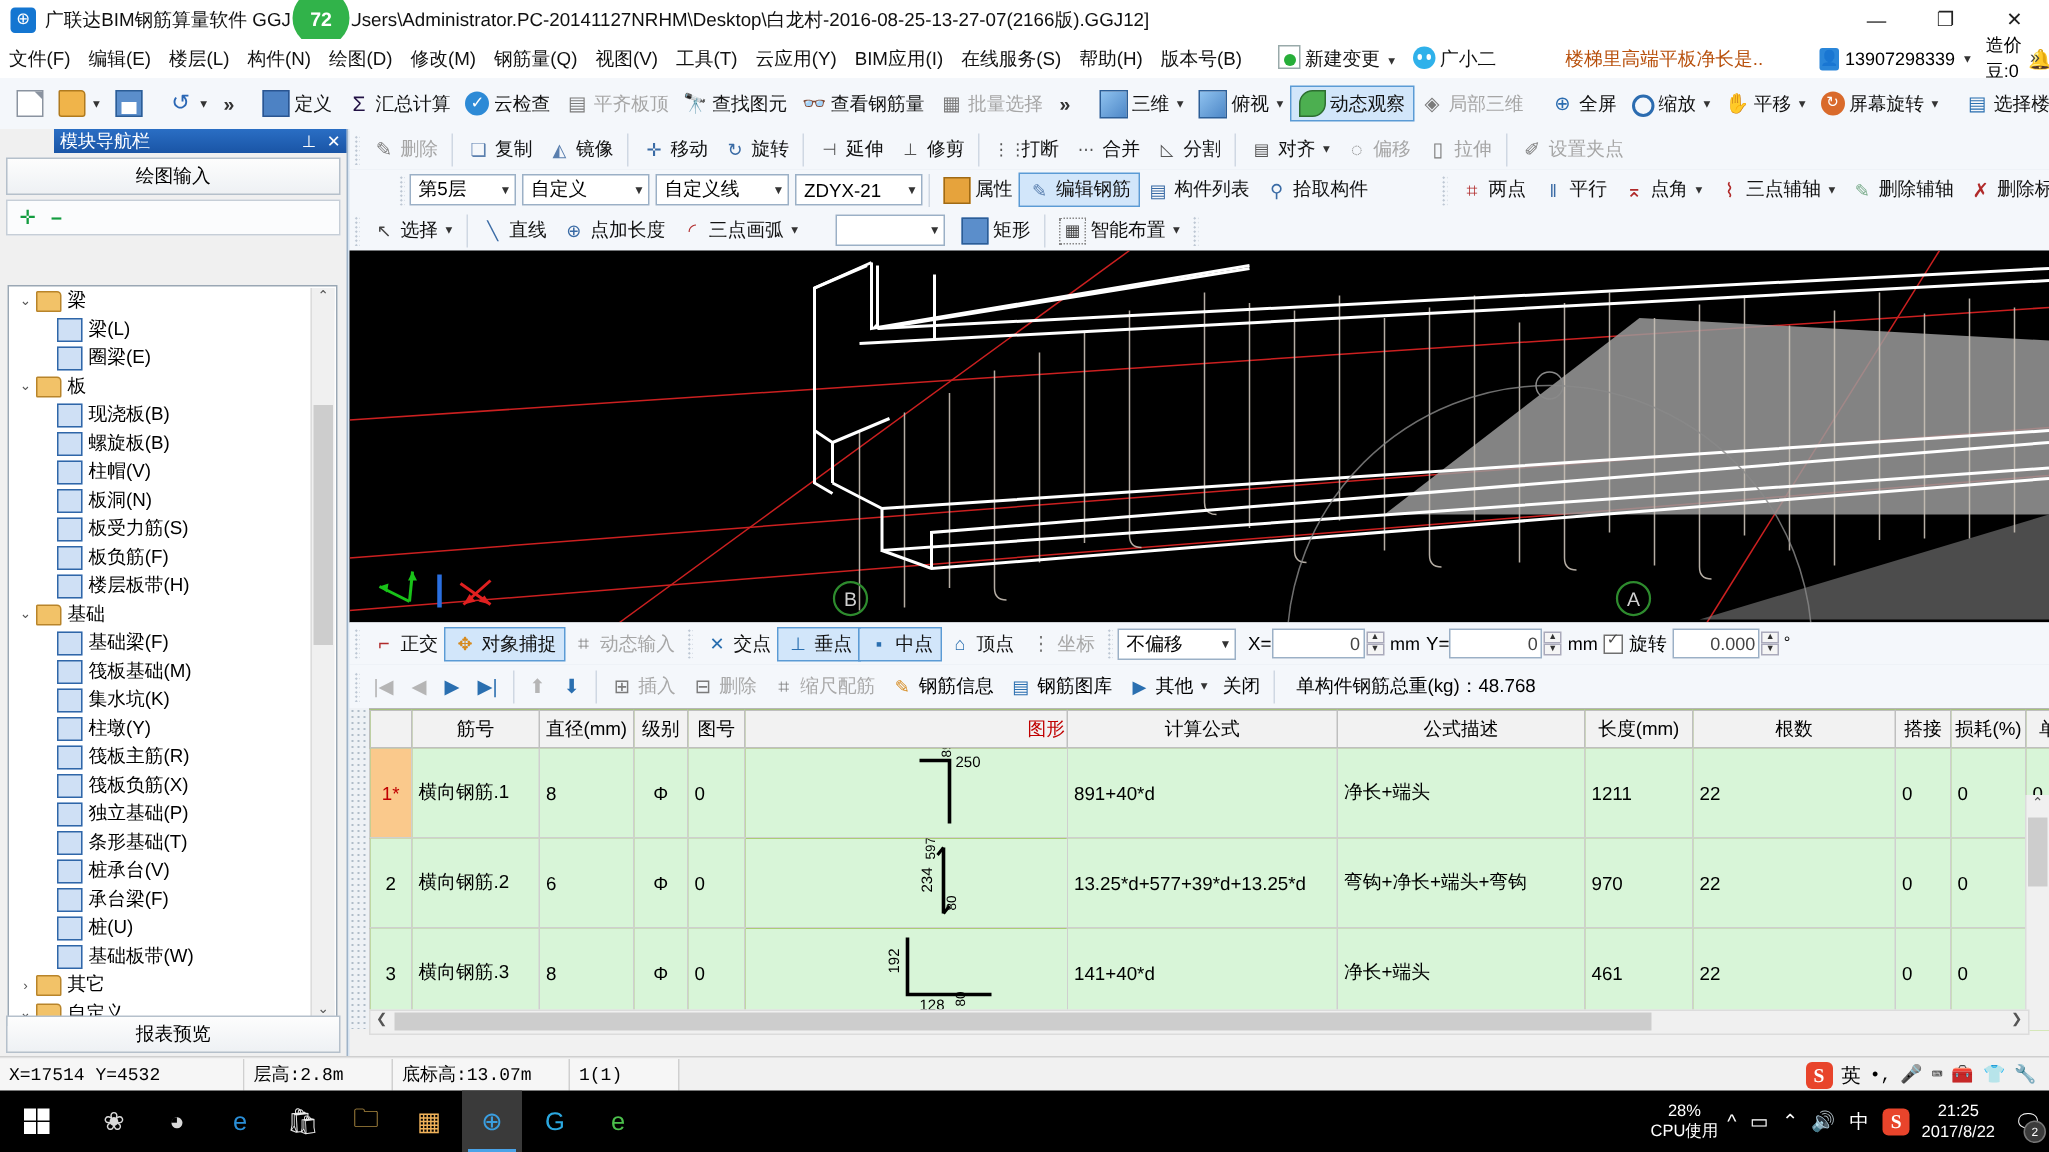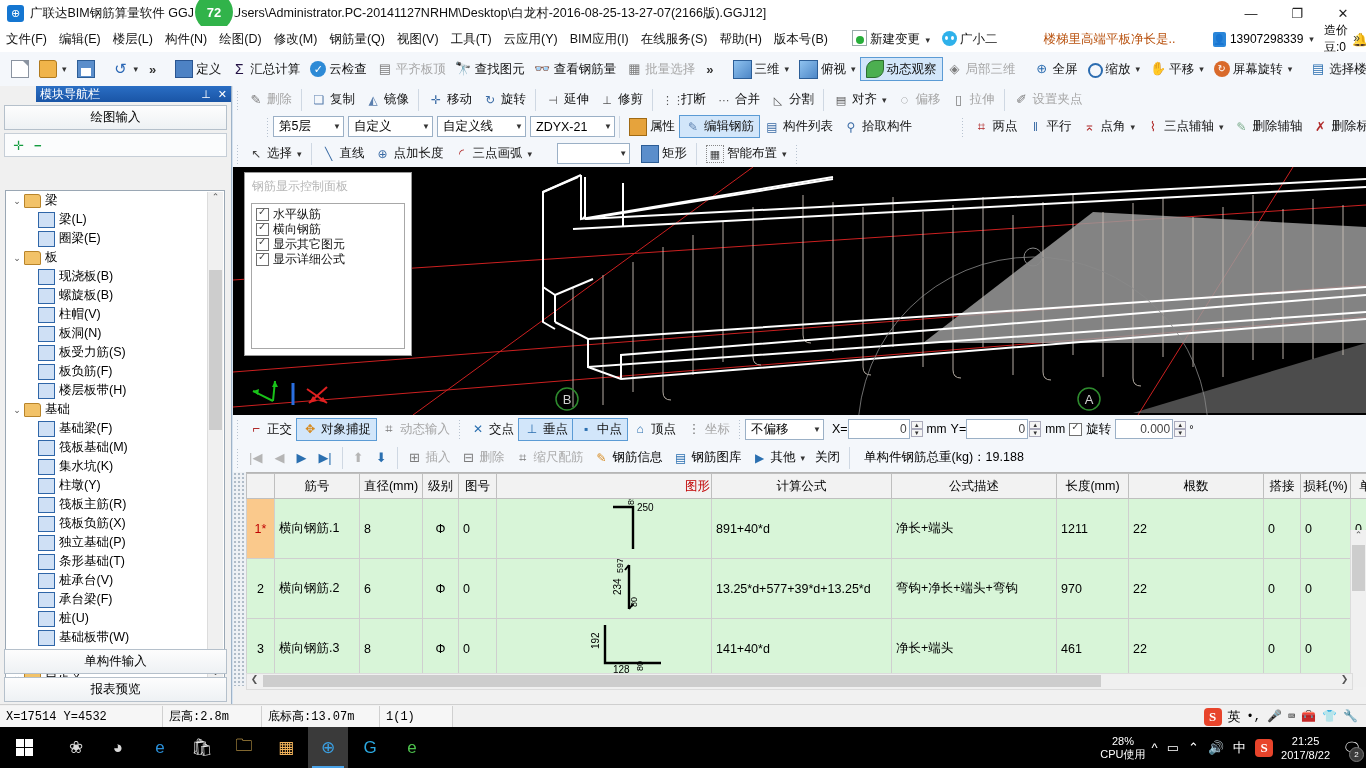--- a/index.html
+++ b/index.html
@@ -638,21 +638,20 @@
 
       </div>
       <div class="tscroll">
         <div class="ar" style="top:0">⌃</div>
         <div class="thumb"></div>
         <div class="ar" style="bottom:0">⌄</div>
       </div>
     </div>
 
     <div class="lp-bottom">
-      <div class="lp-btn">单构件输入</div>
       <div class="lp-btn">报表预览</div>
     </div>
   </div>
 
   <div class="viewport">
     <svg width="1133" height="248" style="position:absolute;left:0;top:0">
 
       <g stroke="#cc2020" stroke-width="1" fill="none">
         <line x1="0" y1="240" x2="1133" y2="150"></line>
         <line x1="0" y1="205" x2="1133" y2="118"></line>
@@ -715,41 +714,20 @@
       <circle cx="800" cy="440" r="9" stroke="#8a8a8a" stroke-width="1" fill="none"></circle>
       <circle cx="625" cy="265" r="9" stroke="#8a8a8a" stroke-width="1" fill="none"></circle>
       <circle cx="975" cy="265" r="9" stroke="#8a8a8a" stroke-width="1" fill="none"></circle>
 
       <circle cx="334" cy="232" r="11" stroke="#2e8b2e" stroke-width="1.5" fill="none"></circle>
       <text x="334" y="237" font-size="13" fill="#d0d0d0" text-anchor="middle" font-family="Liberation Sans, sans-serif">B</text>
       <circle cx="856" cy="232" r="11" stroke="#2e8b2e" stroke-width="1.5" fill="none"></circle>
       <text x="856" y="237" font-size="13" fill="#d0d0d0" text-anchor="middle" font-family="Liberation Sans, sans-serif">A</text>
     </svg>
 
-    <div class="vpanel">
-      <div class="vpanel-hd">钢筋显示控制面板</div>
-      <div class="vpanel-bd">
-        <div class="chkrow">
-          <span class="chkbox"></span>
-          <span>水平纵筋</span>
-        </div>
-        <div class="chkrow">
-          <span class="chkbox"></span>
-          <span>横向钢筋</span>
-        </div>
-        <div class="chkrow">
-          <span class="chkbox"></span>
-          <span>显示其它图元</span>
-        </div>
-        <div class="chkrow">
-          <span class="chkbox"></span>
-          <span>显示详细公式</span>
-        </div>
-      </div>
-    </div>
 
     <svg class="axis" viewBox="0 0 90 30">
       <line x1="28" y1="22" x2="8" y2="12" stroke="#19c219" stroke-width="2"></line>
       <polygon points="8,12 14,10 13,16" fill="#19c219"></polygon>
       <line x1="28" y1="22" x2="30" y2="2" stroke="#19c219" stroke-width="2"></line>
       <polygon points="30,2 27,8 33,8" fill="#19c219"></polygon>
       <line x1="48" y1="4" x2="48" y2="26" stroke="#2a6fe0" stroke-width="3"></line>
       <line x1="62" y1="10" x2="82" y2="24" stroke="#e02020" stroke-width="2"></line>
       <polygon points="82,24 74,22 78,18" fill="#e02020"></polygon>
       <line x1="82" y1="8" x2="64" y2="24" stroke="#e02020" stroke-width="2"></line>
@@ -855,21 +833,21 @@
         </div>
       <div class="gbi">
           <span class="ico" style="color:#2a6fb0;font-size:12px;line-height:16px;text-align:center">▶</span>
           <span>其他</span>
           <span class="chev">▾</span>
         </div>
       <div class="gbi">
           <span>关闭</span>
         </div>
       <div class="vsep"></div>
-      <div class="totw">单构件钢筋总重(kg)：19.188</div>
+      <div class="totw">单构件钢筋总重(kg)：48.768</div>
     </div>
 
     <div class="leftgrip"></div>
 
     <div class="gridwrap">
       <table class="grid">
         <colgroup>
           <col style="width:28px">
             <col style="width:85px">
             <col style="width:63px">

